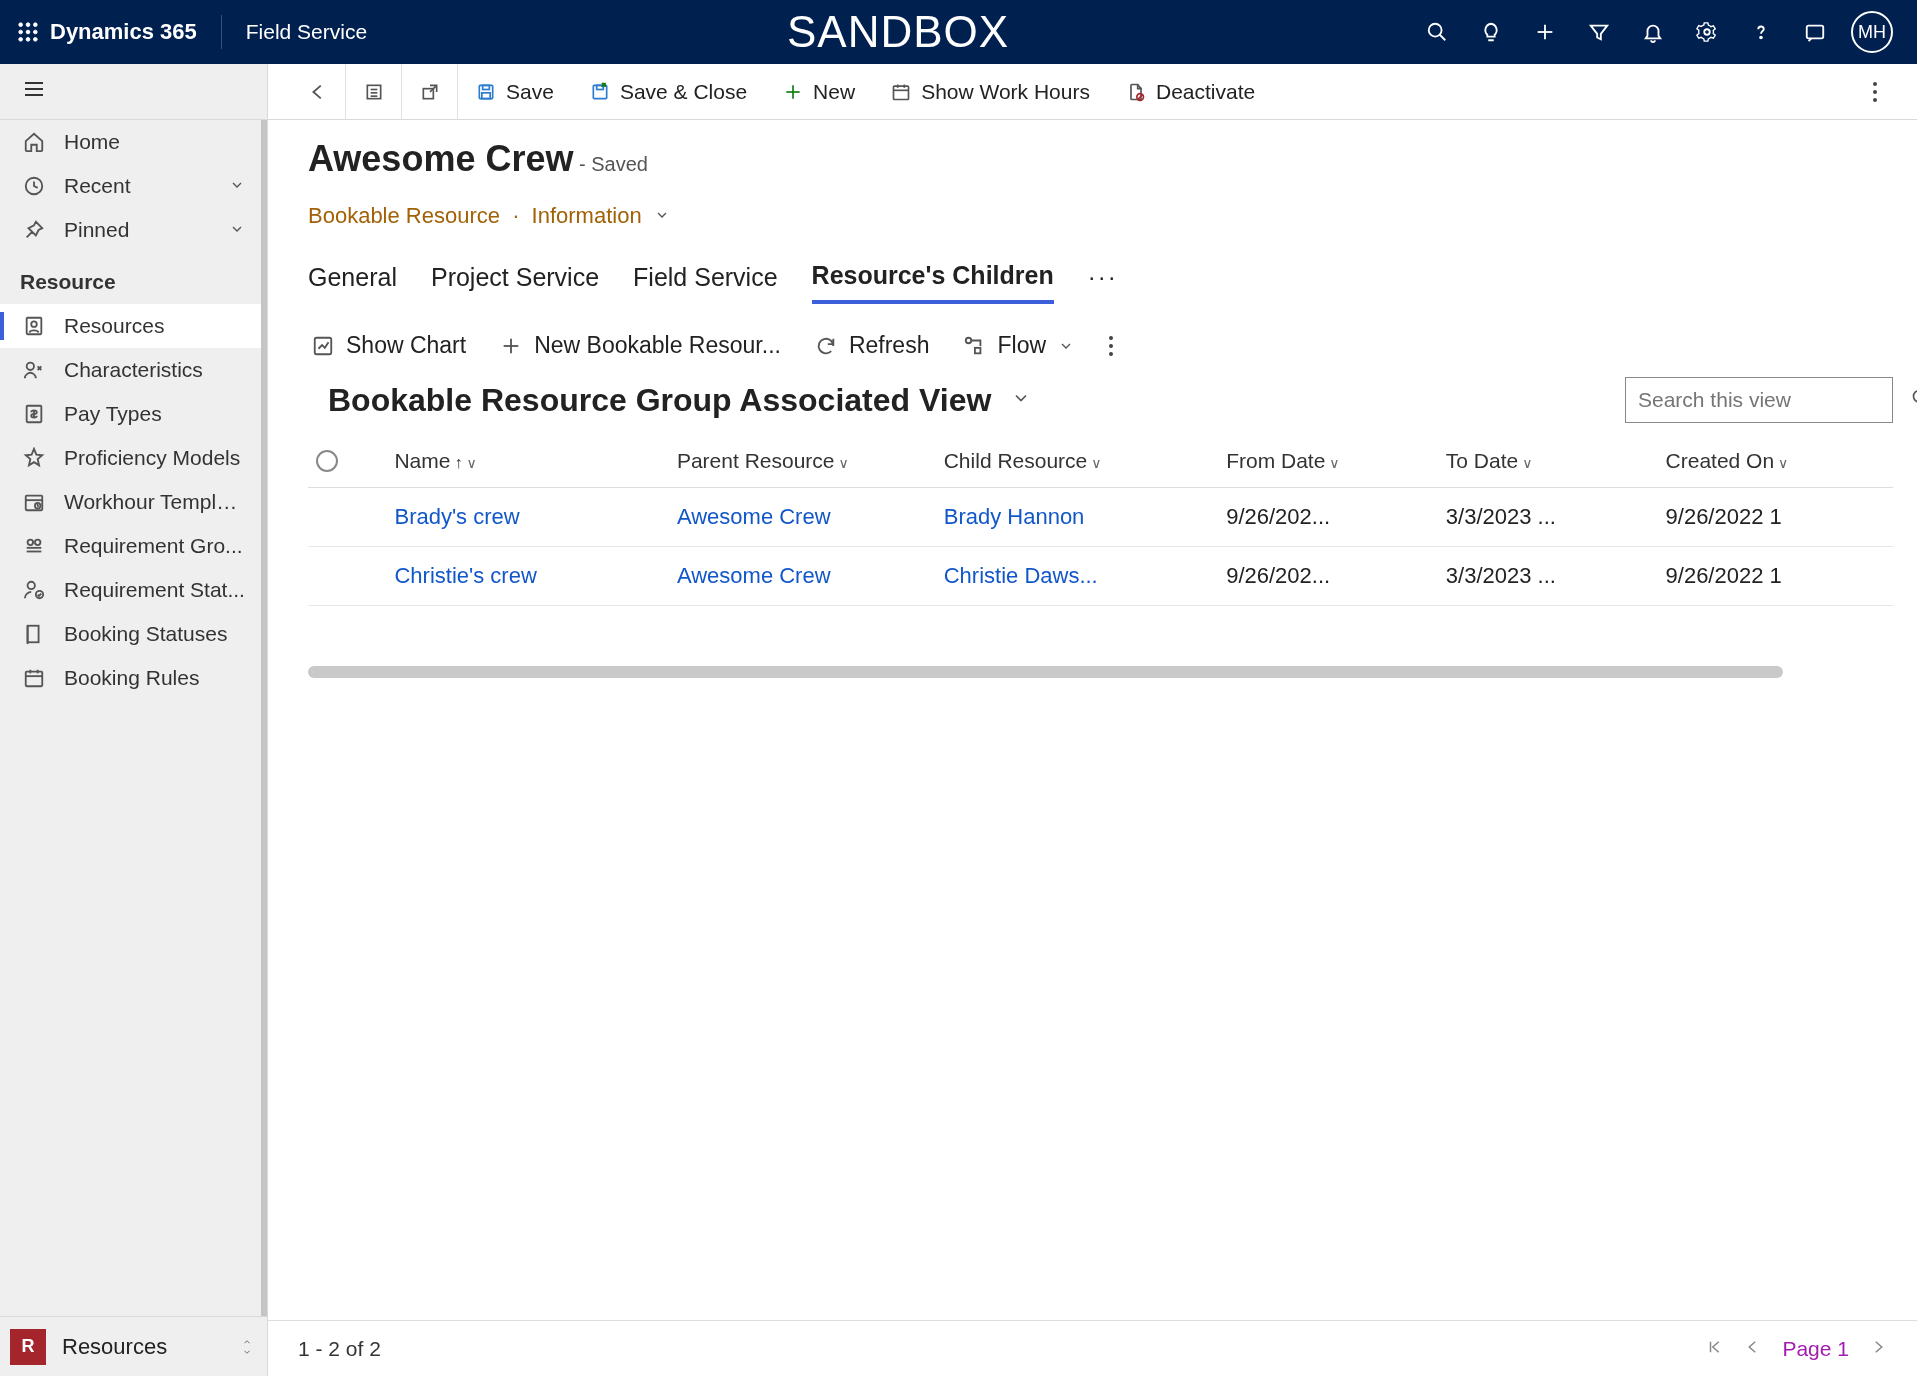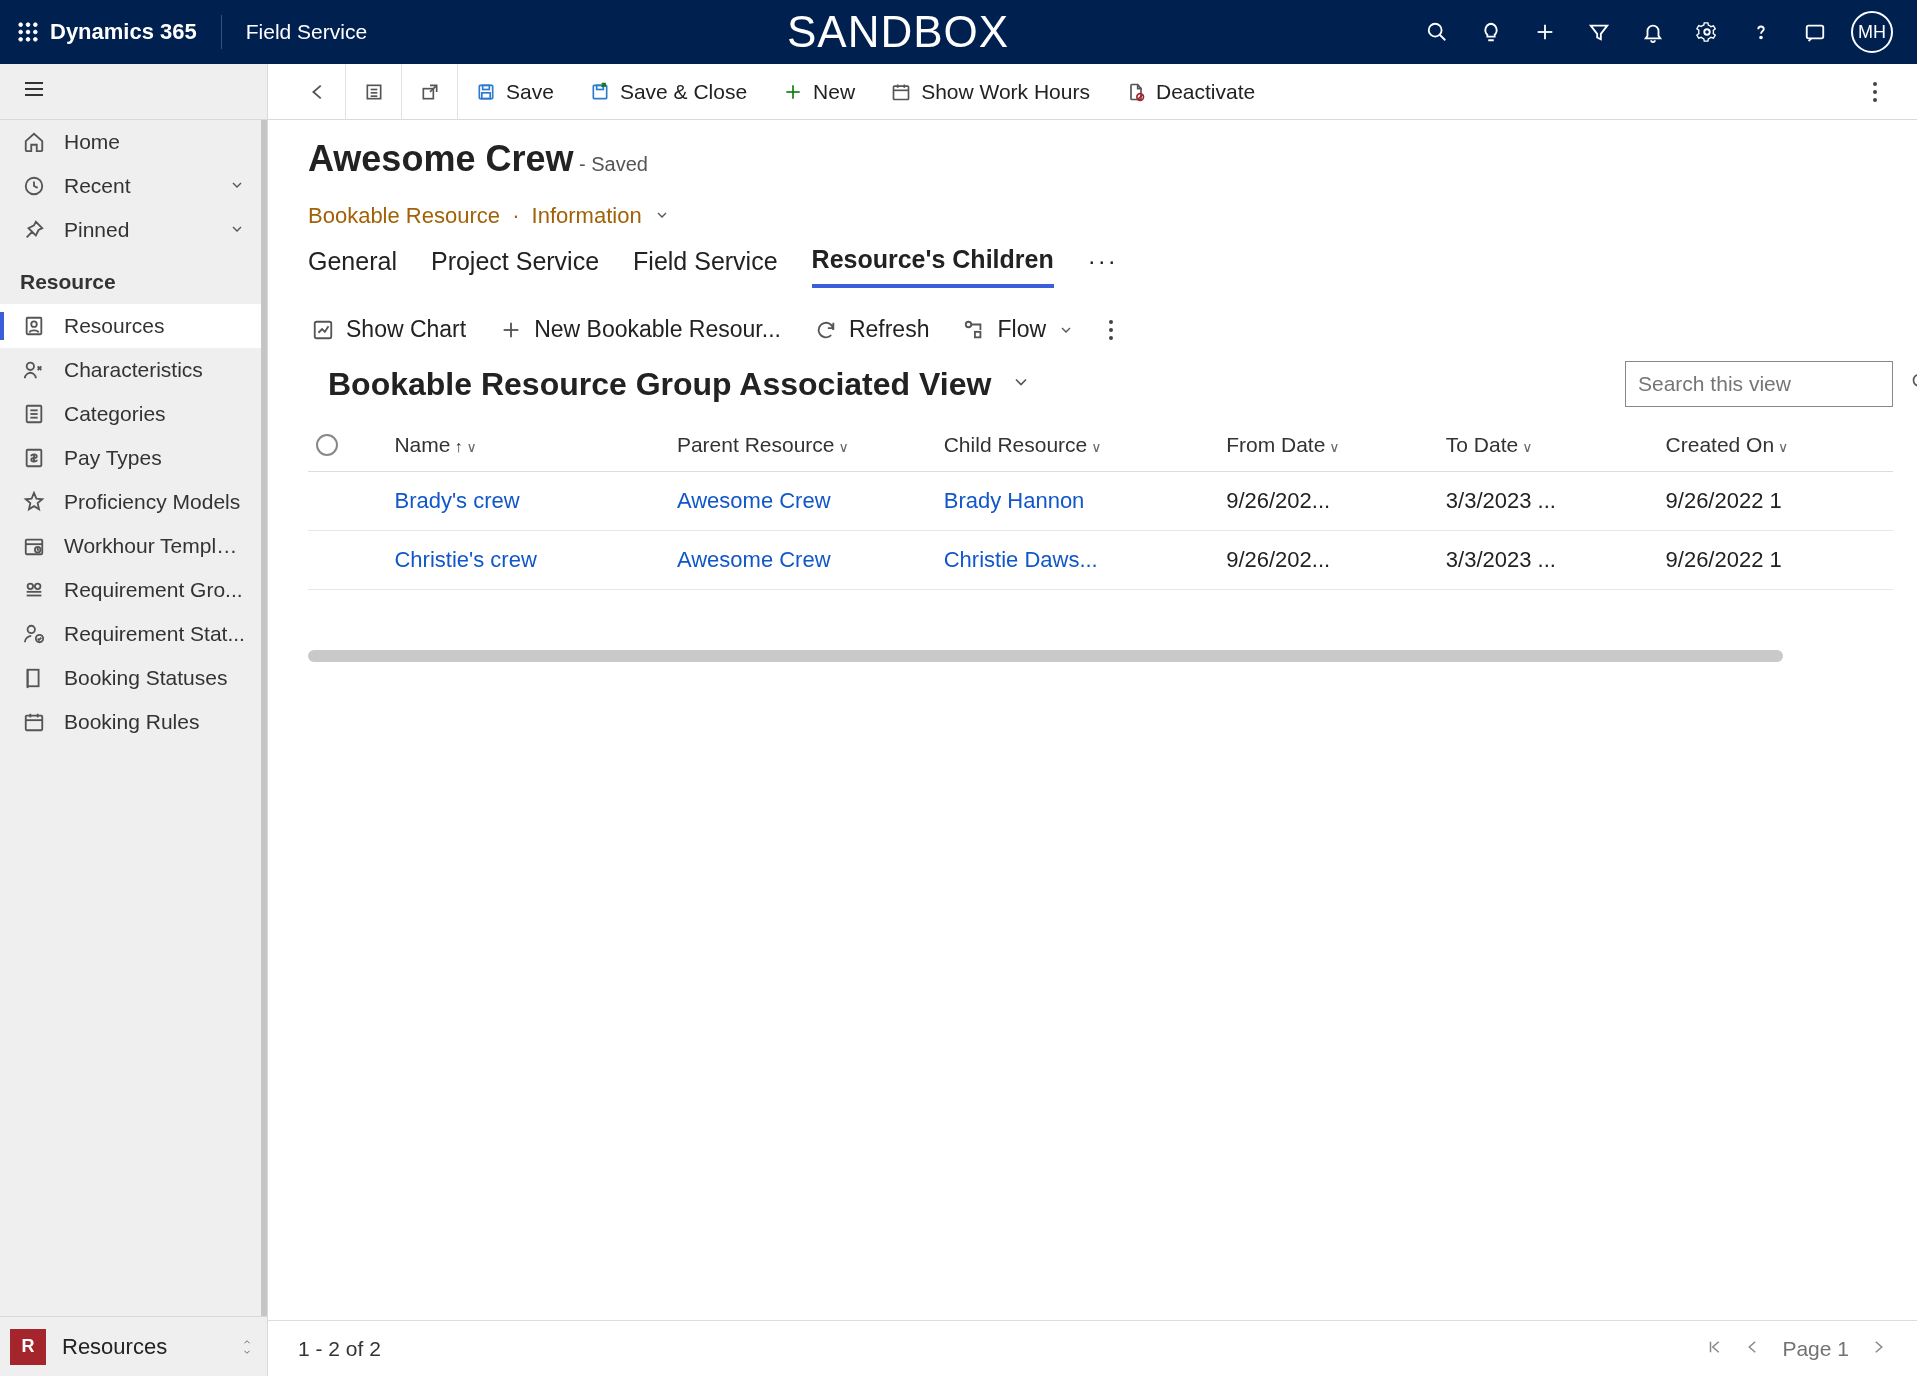--- a/index.html
+++ b/index.html
@@ -46,21 +46,21 @@
   .cmdbar .btn { display:flex; align-items:center; gap:10px; padding:0 18px; height:56px; cursor:pointer; font-size:21px; }
   .cmdbar .btn svg { flex:0 0 20px; }
   .cmdbar .spacer { flex:1; }
   .content { flex:1; overflow:auto; padding:18px 24px 0 40px; position:relative; }
 
   .record-title { font-size:36px; font-weight:600; display:inline-block; }
   .record-title-sub { font-size:20px; color:#555; font-weight:400; }
   .record-subtype { font-size:22px; color:#a16207; margin-top:23px; }
   .record-subtype .dot{ padding:0 6px; }
 
-  .tabs { display:flex; gap:34px; margin-top:10px; border-bottom:0; align-items:center; }
+  .tabs { display:flex; gap:34px; margin-top:26px; border-bottom:0; align-items:center; }
   .tab { font-size:25px; padding:6px 0 10px 0; cursor:pointer; color:#222; }
   .tab.active { font-weight:600; border-bottom:4px solid #3b5edb; }
   .tab-more { font-size:24px; letter-spacing:2px; padding-bottom:6px; cursor:pointer; }
 
   .subgrid-bar { display:flex; gap:34px; margin-top:28px; padding-left:4px;}
   .sg-btn { display:flex; align-items:center; gap:12px; cursor:pointer; font-size:23px; color:#222; }
   .subgrid-head { display:flex; align-items:center; justify-content:space-between; margin-top:18px; }
   .view-title { font-size:32px; font-weight:600; }
   .view-title-wrap { display:flex; align-items:center; gap:20px; padding-left:20px;}
   .search { border:1px solid #888; height:46px; width:268px; display:flex; align-items:center; padding:0 10px; }
@@ -72,21 +72,21 @@
   table.grid td.link { color:#1157c9; }
   .rowcheck { width:44px; }
   .rowcheck .circle { width:22px; height:22px; border:2px solid #888; border-radius:50%; }
   th .sort { font-size:16px; margin-left:4px; }
   th .dd { font-size:14px; margin-left:4px; color:#666; }
 
   
   .hz-scroll { height:12px; background:#c9c9c9; margin:60px 110px 0 0; border-radius:6px; }
 
   .status { height:56px; border-top:1px solid #ddd; display:flex; align-items:center; padding:0 30px; font-size:21px; color:#333; justify-content:space-between;}
-  .pager { display:flex; align-items:flex-start; gap:20px; color:#737373; }
+  .pager { display:flex; align-items:flex-start; gap:20px; color:#a21caf; }
   .pager svg { stroke:#888; }
 
   
   .s-grey { stroke:#555; }
   .s-blue { stroke:#2b7bd0; fill:none;}
   .s-green{ stroke:#107c10; }
   .s-red  { stroke:#a4262c; }
 </style>
 </head>
 <body>
@@ -209,29 +209,20 @@
           </svg>
         <span class="label">Resources</span>
       </div>
       <div class="nav-item">
         <svg width="22" height="22" viewBox="0 0 24 24" fill="none" class="s-grey" stroke-width="2">
             <circle cx="8" cy="8" r="4"></circle>
             <path d="M2 21c0-4 4-6 6-6s6 2 6 6"></path>
             <path d="M16 8l4 4M20 8l-4 4"></path>
           </svg>
         <span class="label">Characteristics</span>
-      </div>
-      <div class="nav-item">
-        <svg width="22" height="22" viewBox="0 0 24 24" fill="none" class="s-grey" stroke-width="2">
-            <rect x="4" y="3" width="16" height="18" rx="1"></rect>
-            <line x1="8" y1="8" x2="16" y2="8"></line>
-            <line x1="8" y1="12" x2="16" y2="12"></line>
-            <line x1="8" y1="16" x2="16" y2="16"></line>
-          </svg>
-        <span class="label">Categories</span>
       </div>
       <div class="nav-item">
         <svg width="22" height="22" viewBox="0 0 24 24" fill="none" class="s-grey" stroke-width="2">
             <rect x="4" y="3" width="16" height="18" rx="1"></rect>
             <path d="M12 8v8M9 10c0-1 1-2 3-2s3 1 3 2-1 2-3 2-3 1-3 2 1 2 3 2 3-1 3-2"></path>
           </svg>
         <span class="label">Pay Types</span>
       </div>
       <div class="nav-item">
         <svg width="22" height="22" viewBox="0 0 24 24" fill="none" class="s-grey" stroke-width="2">

